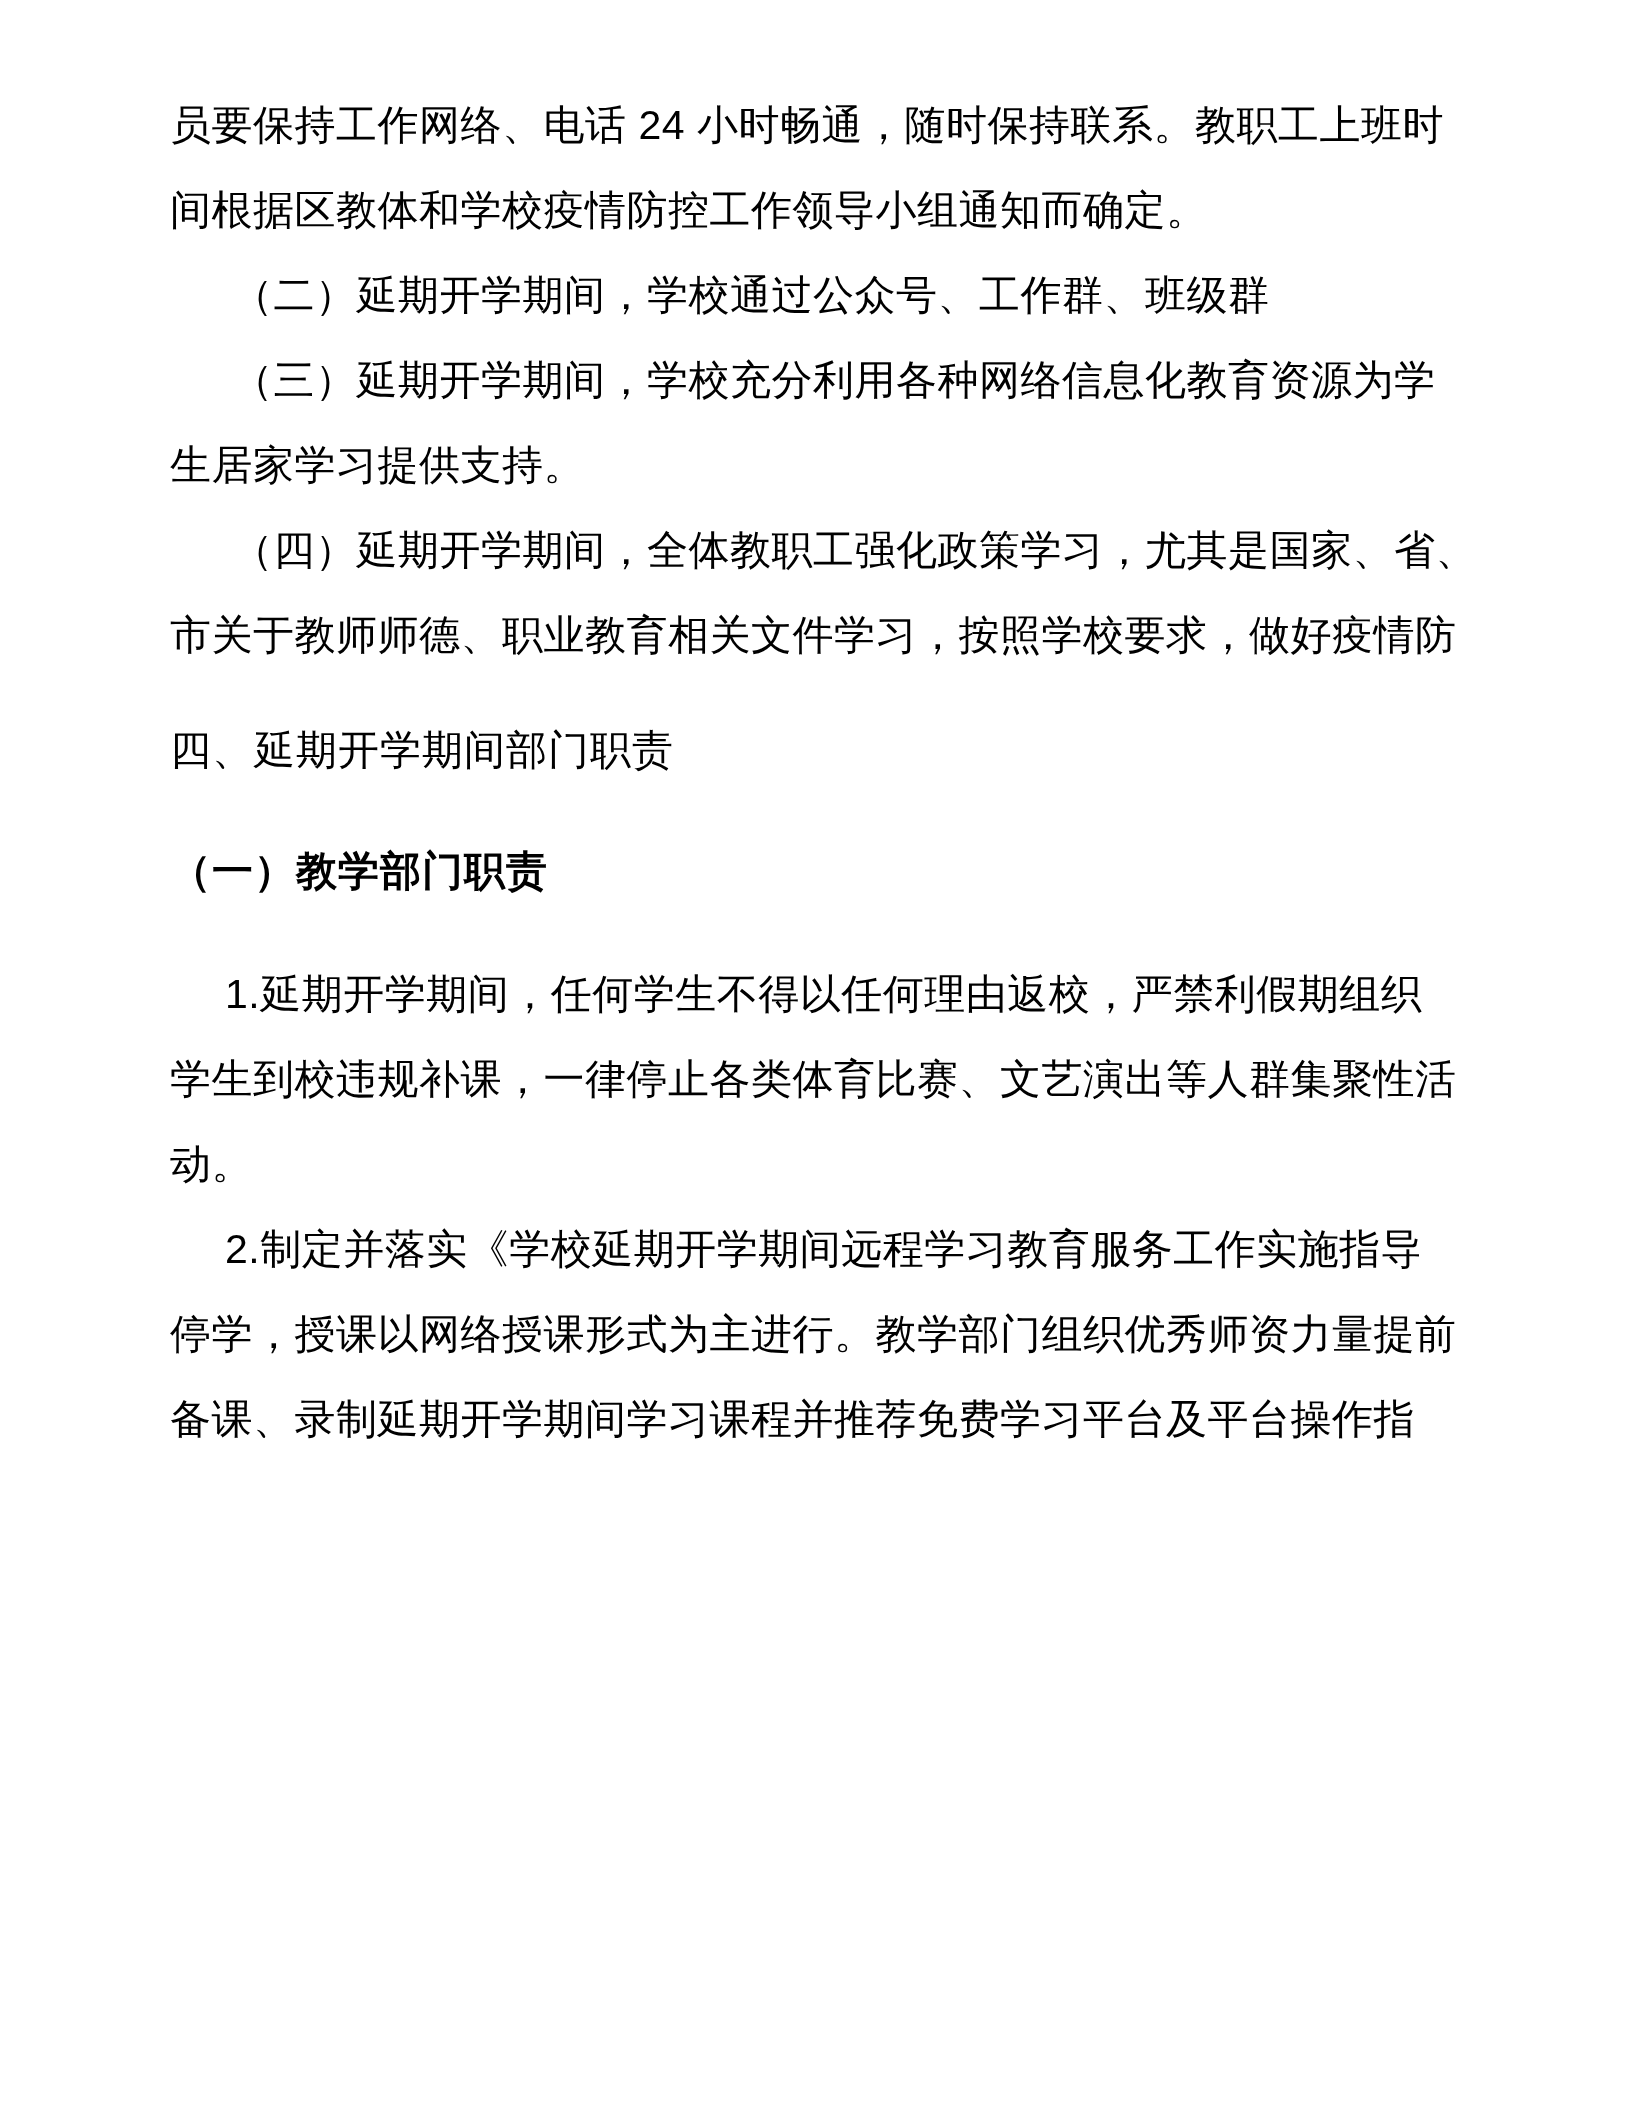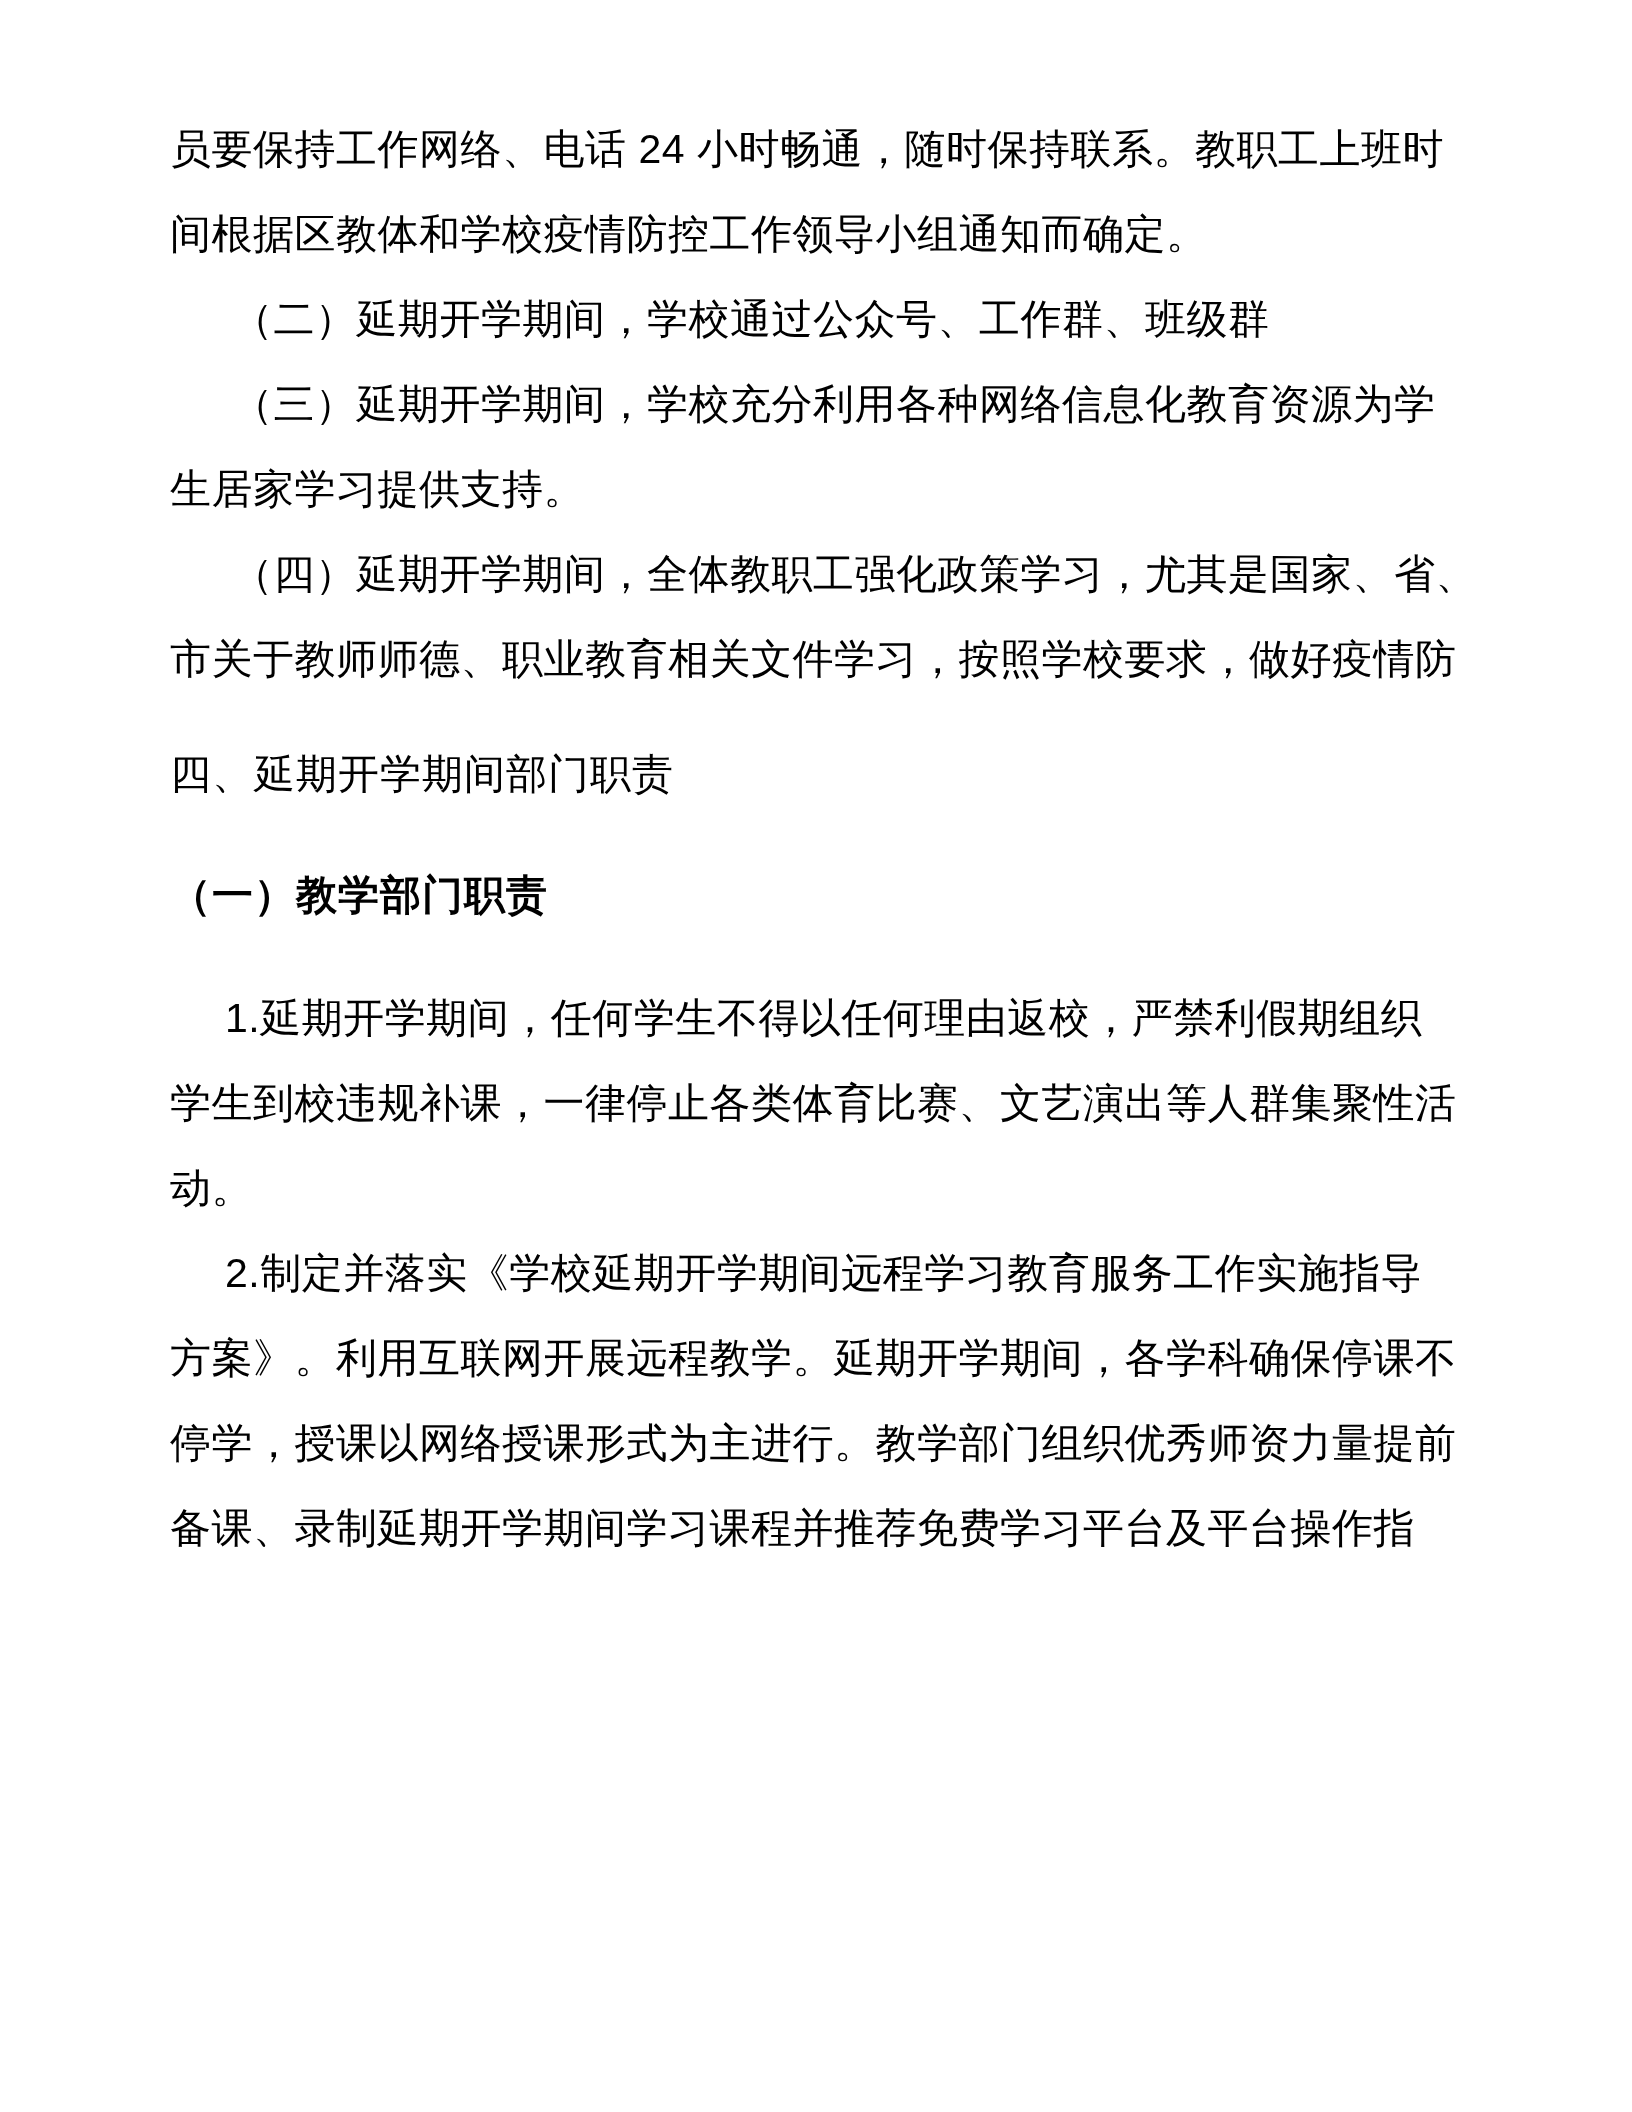--- a/index.html
+++ b/index.html
@@ -6,21 +6,21 @@
   .page {
     position: relative;
     width: 1632px;
     height: 2112px;
     background: #ffffff;
     overflow: hidden;
     font-family: "Liberation Sans", "DejaVu Sans", sans-serif;
     color: #000000;
   }
   .content {
-    padding: 107px 168px 0 170px;
+    padding: 83px 168px 0 170px;
   }
   .line {
     font-size: 41px;
     line-height: 85px;
     height: 85px;
     white-space: nowrap;
     letter-spacing: 0.5px;
     font-weight: 400;
   }
   
@@ -63,19 +63,18 @@
     <div class="line">市关于教师师德、职业教育相关文件学习，按照学校要求，做好疫情防</div>
 
     <div class="h-section">四、延期开学期间部门职责</div>
     <div class="h-sub">（一）教学部门职责</div>
 
     <div class="group-bottom">
       <div class="line indent-n">1.延期开学期间，任何学生不得以任何理由返校，严禁利假期组织</div>
       <div class="line">学生到校违规补课，一律停止各类体育比赛、文艺演出等人群集聚性活</div>
       <div class="line">动。</div>
       <div class="line indent-n">2.制定并落实《学校延期开学期间远程学习教育服务工作实施指导</div>
-      <div class="line">方案》。利用互联网开展远程教学。延期开学期间，各学科确保停课不</div>
       <div class="line">停学，授课以网络授课形式为主进行。教学部门组织优秀师资力量提前</div>
       <div class="line">备课、录制延期开学期间学习课程并推荐免费学习平台及平台操作指</div>
     </div>
 
   </div>
 </div>
 
 </body></html>

